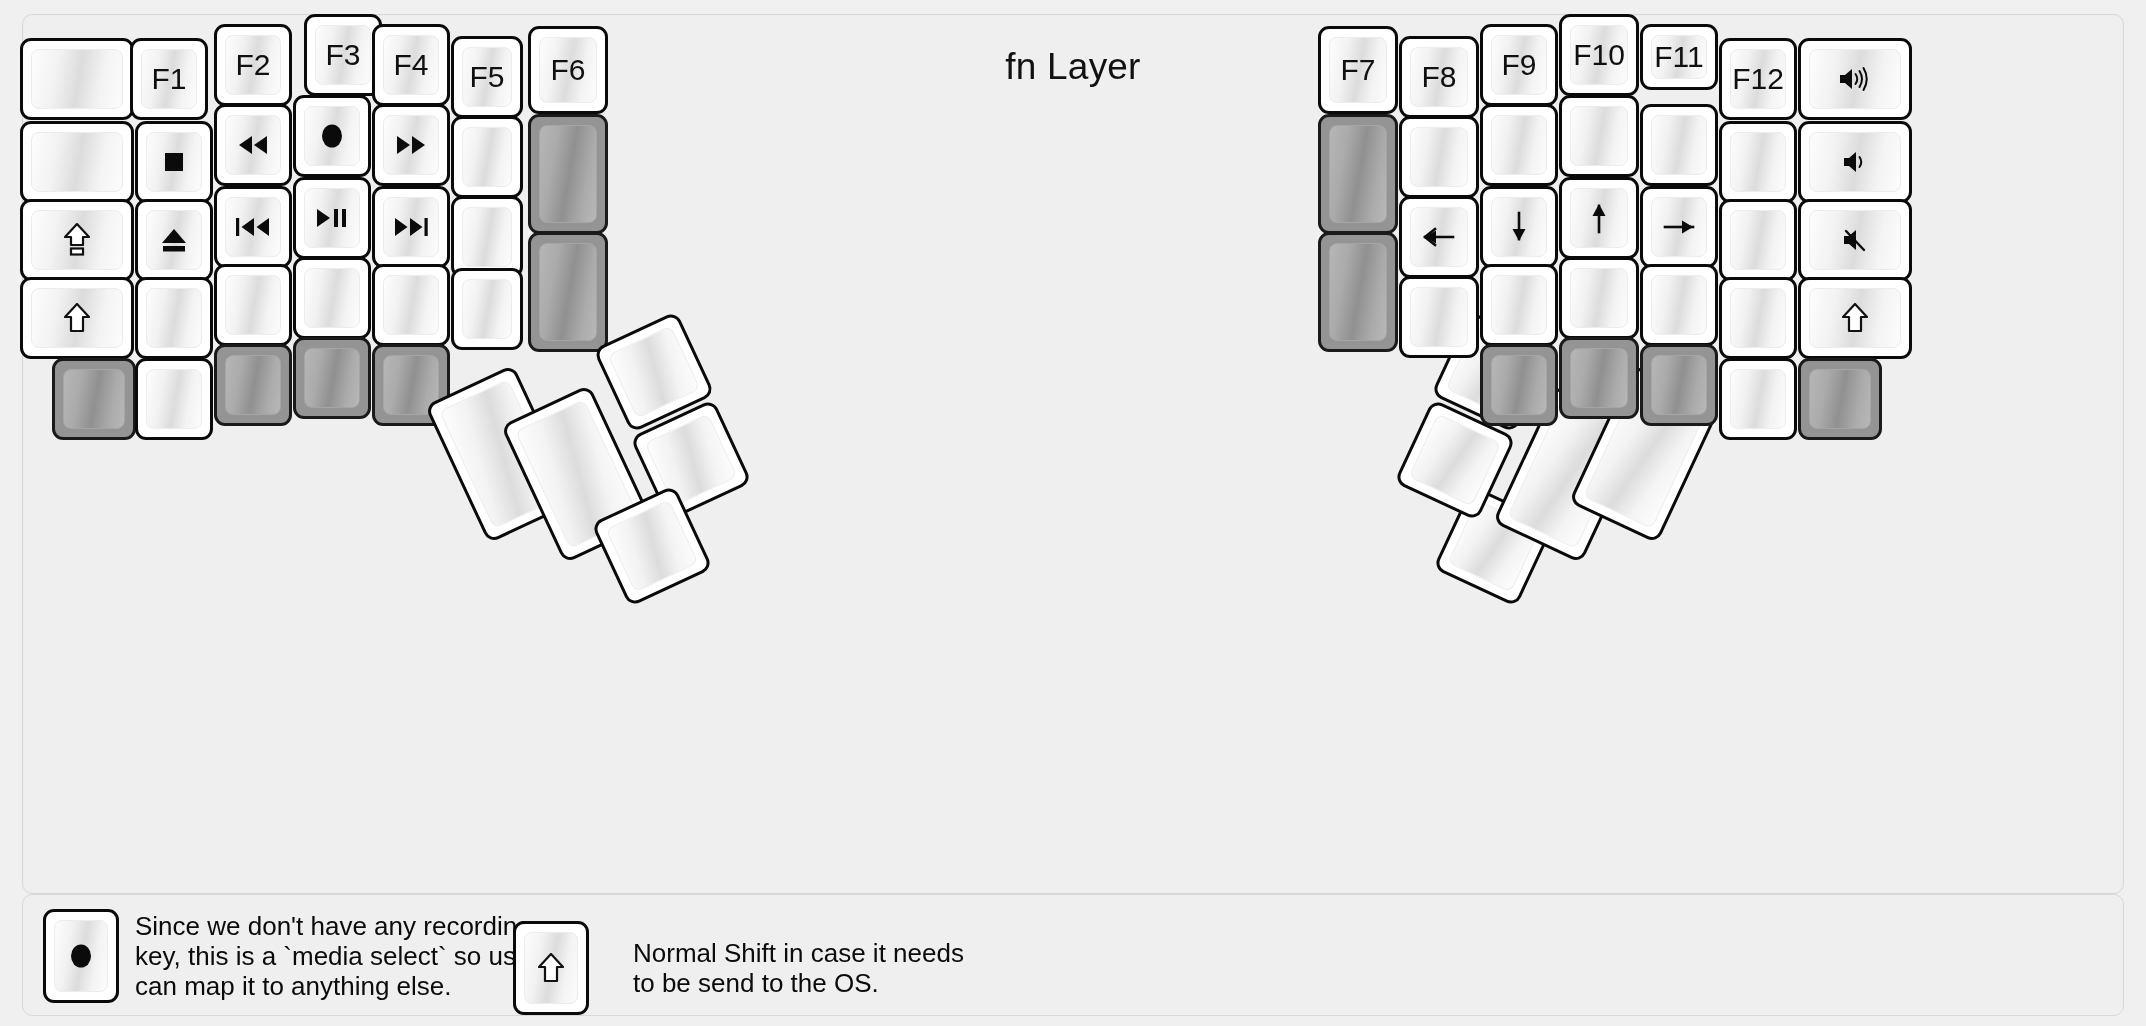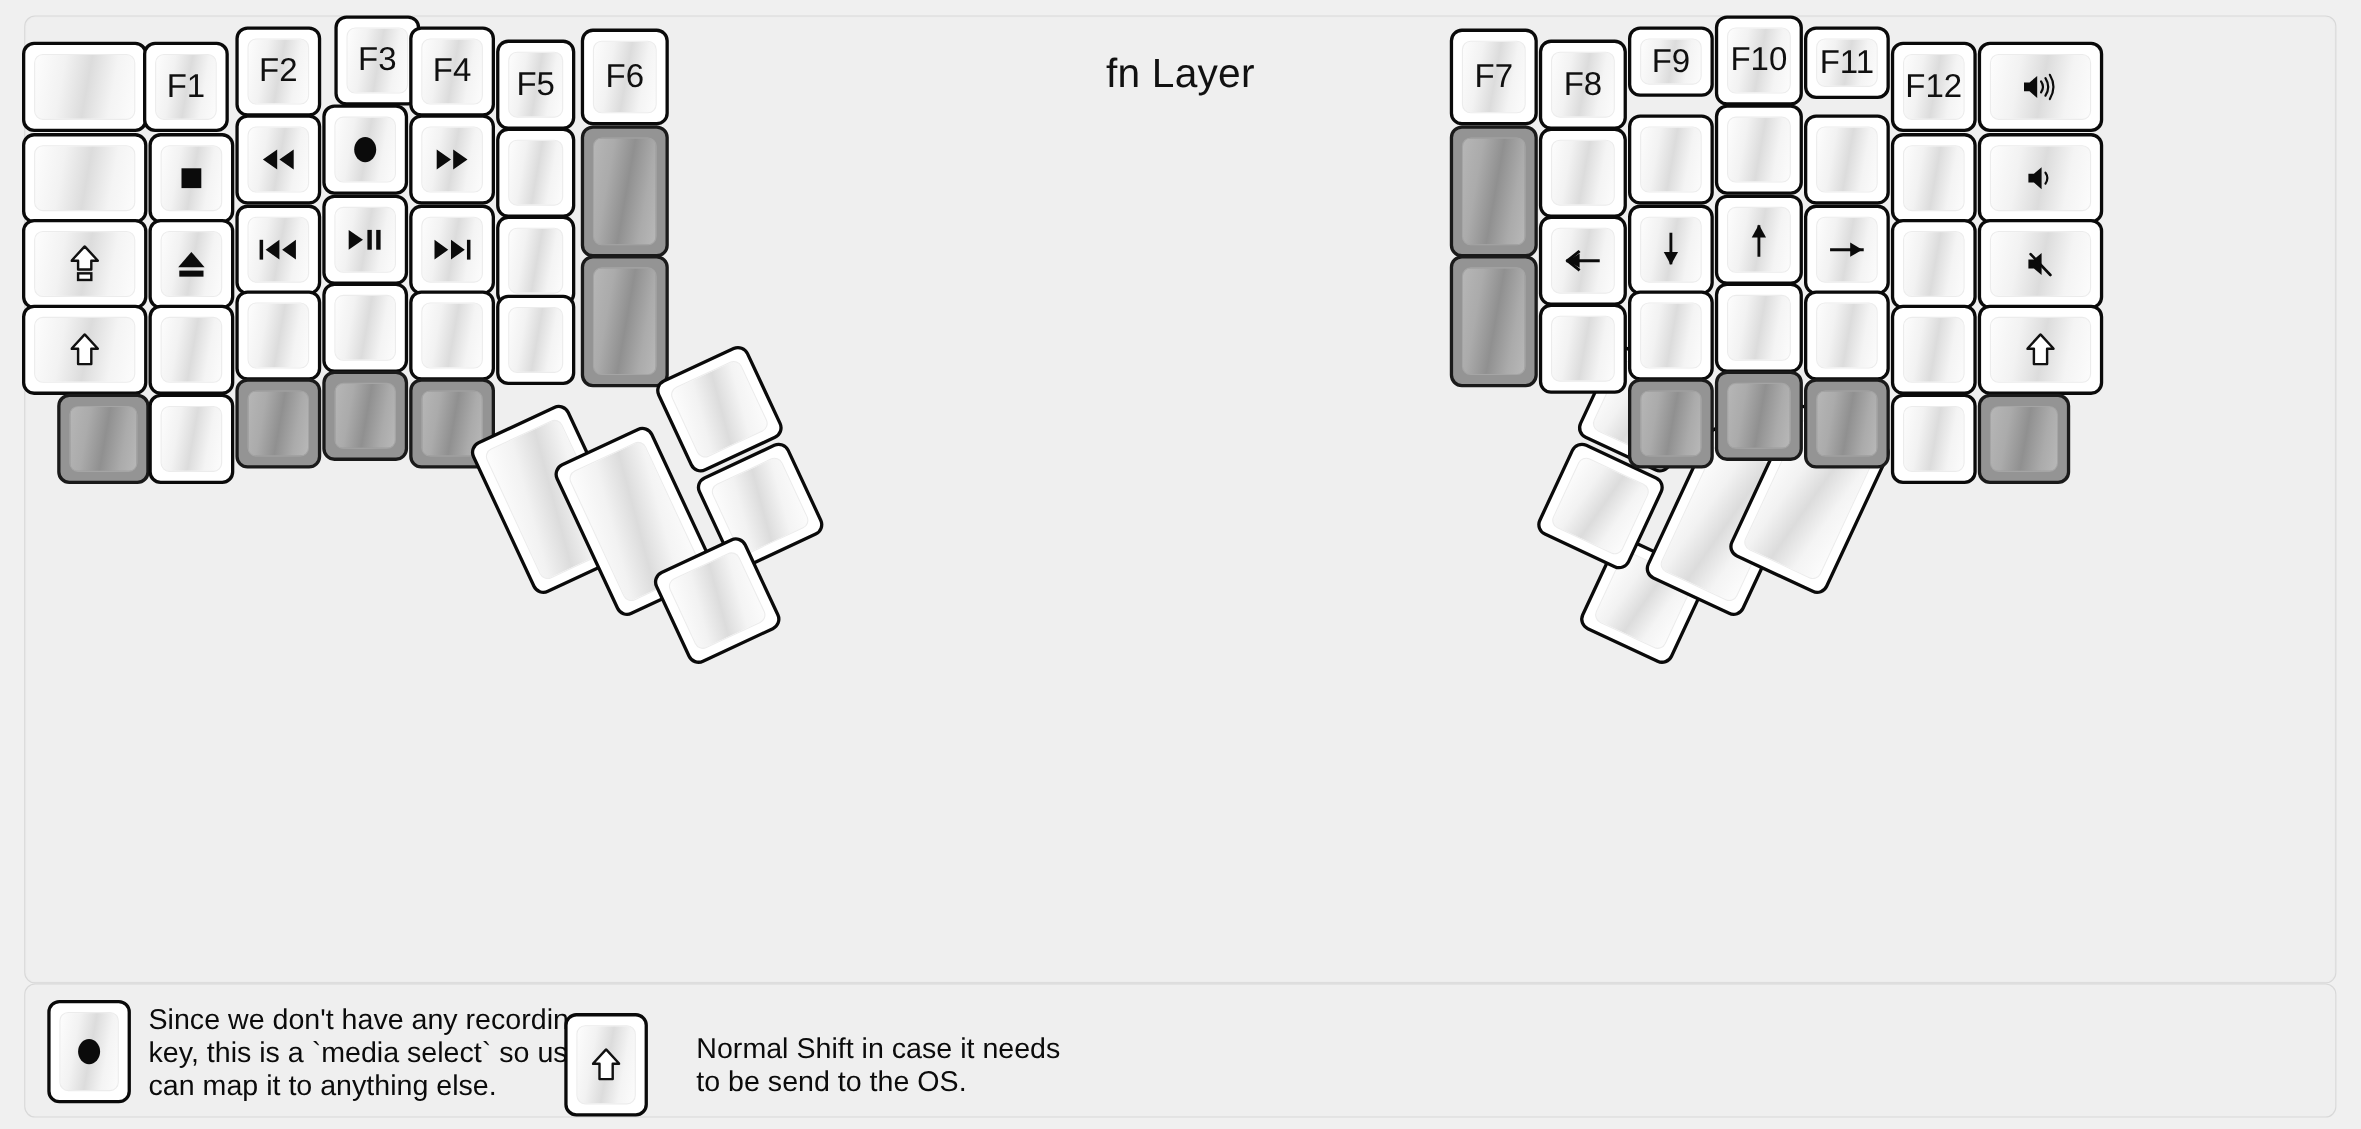--- a/index.html
+++ b/index.html
@@ -363,21 +363,21 @@
             <path d="M2 12 L30 12 M2 12 L12 4 M2 12 L12 20" stroke="#0b0b0b" stroke-width="2.6" fill="none" stroke-linecap="square"></path>
             <path d="M2 12 L13 5.5 L13 18.5 Z" fill="#0b0b0b"></path>
           </svg>
         </span>
       </div>
     </div>
   <div class="key" style="left:1399px;top:276px;width:80px;height:82px">
       <div class="cap"></div>
     </div>
 
-  <div class="key" style="left:1480px;top:24px;width:78px;height:64px">
+  <div class="key" style="left:1480px;top:24px;width:78px;height:82px">
       <div class="cap">
         <span class="lbl">F9</span>
       </div>
     </div>
   <div class="key" style="left:1480px;top:104px;width:78px;height:82px">
       <div class="cap"></div>
     </div>
   <div class="key" style="left:1480px;top:186px;width:78px;height:82px">
       <div class="cap">
     <span class="lbl gl">

